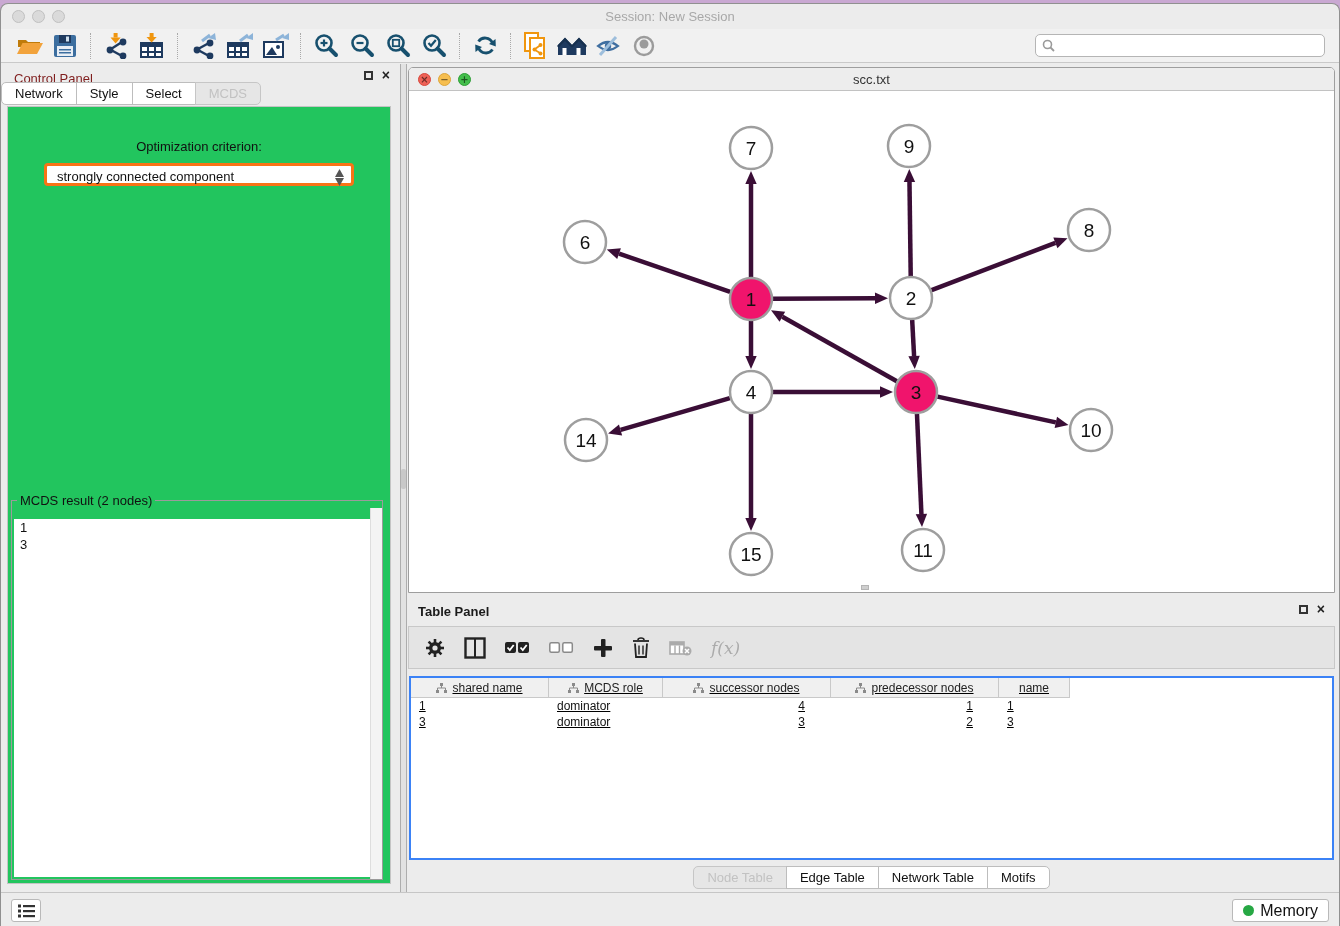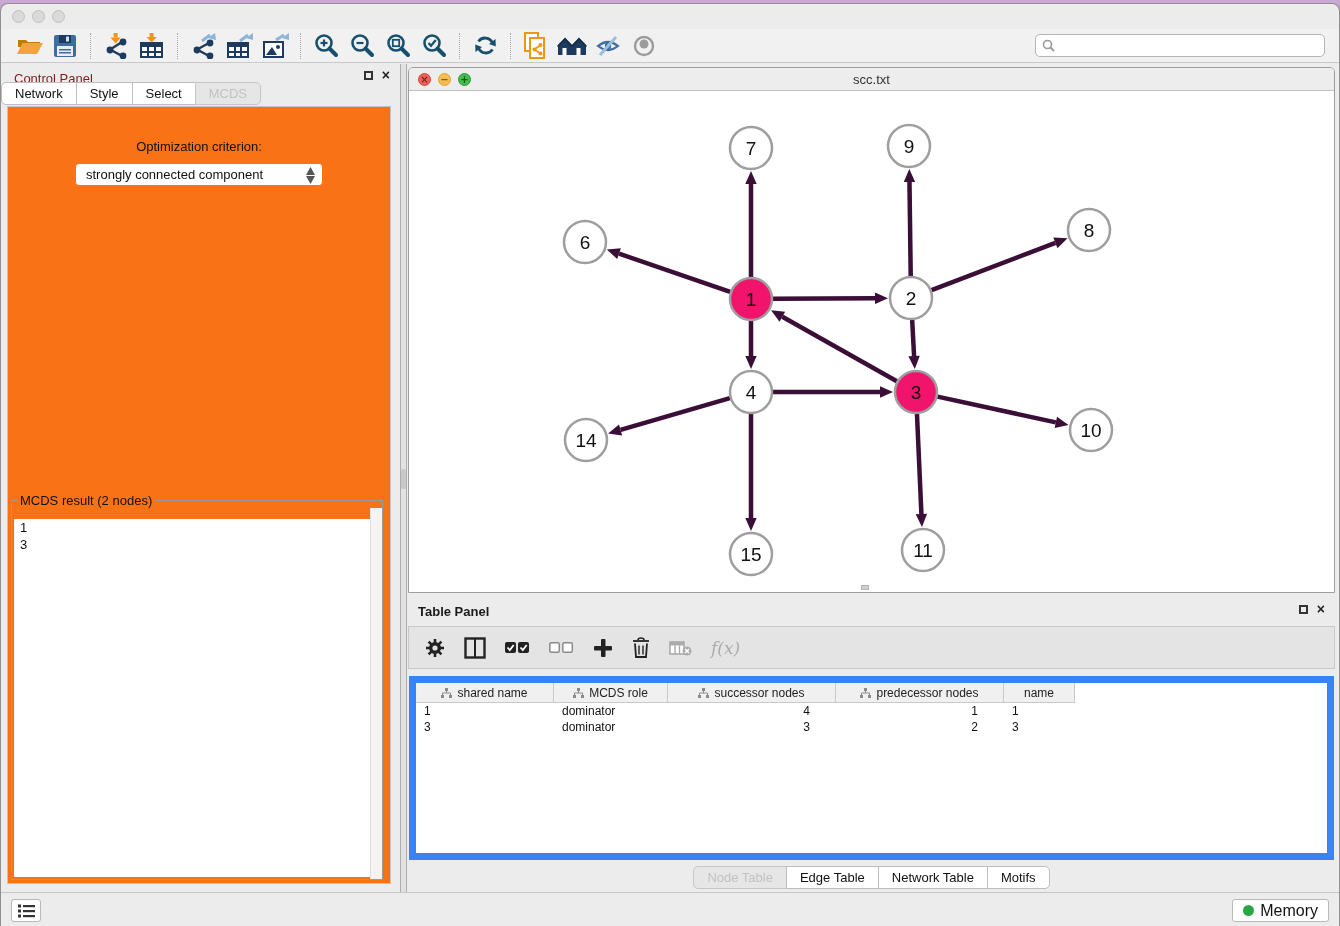--- a/index.html
+++ b/index.html
@@ -36,24 +36,24 @@
   .close-ic { font-size:14px; font-weight:700; color:#222; line-height:11px; }
 
   .tab { padding:3px 13px; font-size:13px; background:#fff; border:1px solid #BDBDBD;
          margin-left:-1px; color:#111; position:relative; }
   .tab:first-child { border-radius:5px 0 0 5px; margin-left:0; }
   .tab:last-child  { border-radius:0 5px 5px 0; }
   .tab.selected { background:#E6E6E6; color:#C2C2C2; border-color:#C6C6C6; }
   .cp-tabs { position:absolute; top:18px; width:100%; display:flex; justify-content:flex-start; z-index:3; }
 
   .cp-content { position:absolute; left:6px; right:9px; top:42px; bottom:9px;
-                background:#f97316; border:1px solid #C4C4C4; z-index:1; }
+                background:#22c55e; border:1px solid #C4C4C4; z-index:1; }
   .opt-label { margin-top:32px; text-align:center; font-size:13px; color:#111; }
-  .opt-select { position:relative; margin:9px auto 0; width:248px; height:23px; background:#fff;
-                border:1px solid #f97316; border-radius:4px; font-size:13px; color:#111;
+  .opt-select { position:relative; margin:9px auto 0; width:310px; height:23px; background:#fff;
+                border:3px solid #f97316; border-radius:4px; font-size:13px; color:#111;
                 padding:3px 0 0 10px; }
   .stepper { position:absolute; right:7px; top:3px; display:flex; flex-direction:column; gap:1px; }
   .btn-row { margin-top:13px; display:flex; justify-content:center; gap:15px; }
   .mac-btn { height:22px; padding:2px 15px; font-size:13px; color:#111; background:#FDFDFD;
              border:1px solid #B9B9B9; border-radius:5px; font-family:"Liberation Sans",sans-serif; }
 
   .result-box { position:absolute; left:3px; right:7px; top:386px; bottom:3px;
                 border:1px solid #9B9B9B; }
   .result-box legend { margin-left:5px; padding:0 3px; font-size:13px; color:#111; }
   .result-inner { position:absolute; left:2px; right:2px; top:11px; bottom:2px; background:#fff; }
@@ -82,21 +82,21 @@
   .nw-handle { position:absolute; left:452px; bottom:2px; width:8px; height:5px; background:#CFCFCF;
                border:1px solid #B5B5B5; }
 
   
   .table-panel { position:absolute; left:407px; top:594px; width:927px; height:292px; }
   .tp-title { position:absolute; left:10px; top:6px; font-size:13px; color:#1A1A1A;font-weight:bold; }
   .tp-toolbar { position:absolute; left:0; right:0; top:28px; height:43px; background:#E4E4E4;
                 border:1px solid #C8C8C8; display:flex; align-items:center; padding-left:16px; gap:19px; }
   .fx-label { font:italic 17px "DejaVu Serif", serif; color:#ABABAB; }
   .tp-table { position:absolute; left:1px; right:1px; top:78px; height:184px; background:#fff;
-              border:7px solid #3b82f6; overflow:hidden; }
+              border:2px solid #3b82f6; overflow:hidden;text-decoration:underline; }
   .thead { display:flex; width:fit-content; background:#F0F0F0; border-bottom:1px solid #C9C9C9; height:20px; }
   .th { display:flex; align-items:center; justify-content:center; gap:5px; font-size:12px; color:#222;
         border-right:1px solid #C9C9C9; height:20px; }
   .trow { display:flex; width:fit-content; height:16px; }
   .td { font-size:12px; color:#111; height:16px; line-height:16px; }
   .c0 { width:138px; } .c1 { width:114px; } .c2 { width:168px; } .c3 { width:168px; } .c4 { width:71px; }
   .td.al { padding-left:8px; } .td.ar { text-align:right; padding-right:26px; }
   .tp-tabs { position:absolute; top:268px; width:100%; display:flex; justify-content:center; }
 
   
@@ -112,20 +112,21 @@
 </style>
 </head>
 <body>
 
 <div id="app-window">
 
   <div class="titlebar">
     <span class="tl-dot" style="left:11px"></span>
     <span class="tl-dot" style="left:31px"></span>
     <span class="tl-dot" style="left:51px"></span>
+    <div class="app-title">Session: New Session</div>
   </div>
 
   <div class="toolbar">
     <div class="tb-btn">
       <svg width="27" height="24" viewBox="0 0 27 24">
         <path d="M2 6 h8 l2 2 h12 v5 H2 z" fill="#C07B0A"></path>
         <path d="M1 20 L6.5 9 H27 L21 20 Z" fill="#F2A33C"></path>
       </svg>
     </div>
     <div class="tb-btn">

